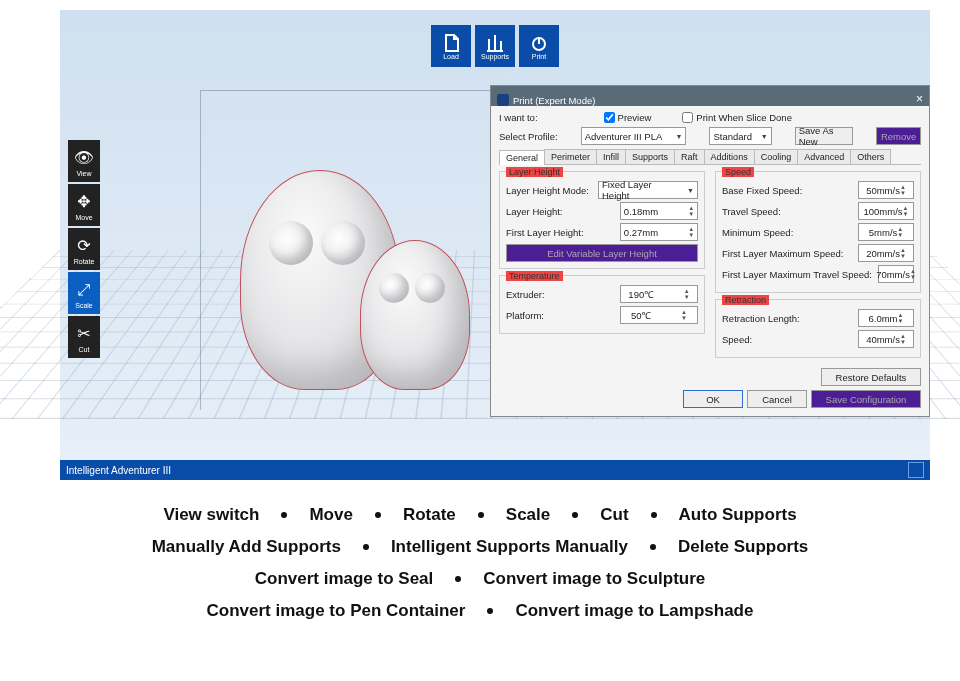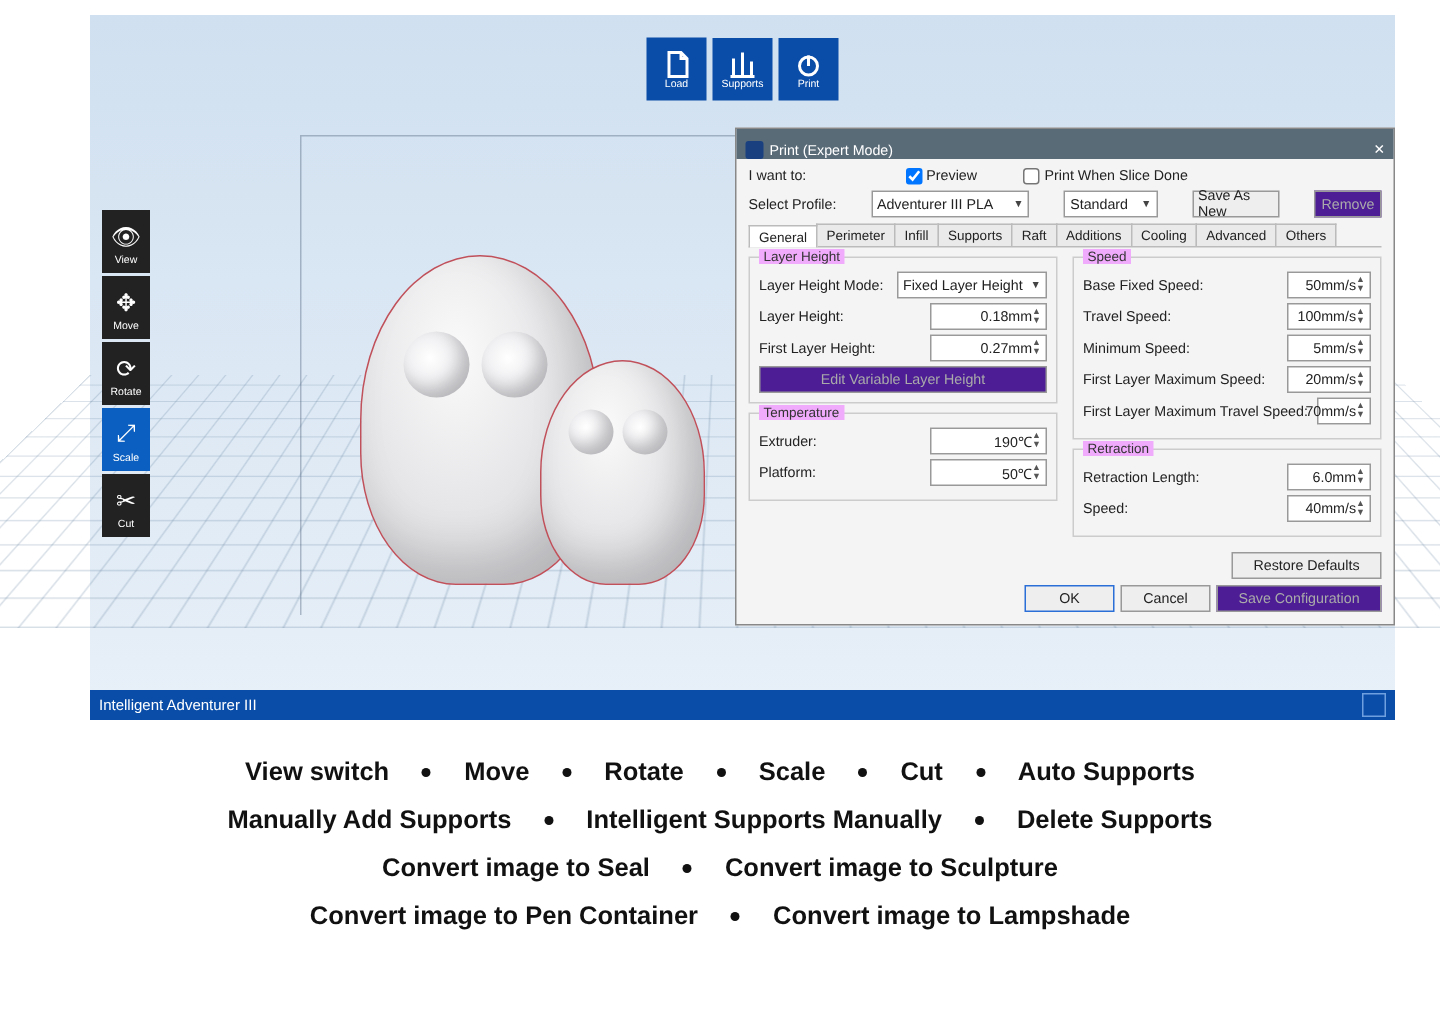--- a/index.html
+++ b/index.html
@@ -39,35 +39,35 @@
 .dlg-body { padding: 6px 8px 8px; }
 .row { display: flex; align-items: center; gap: 23px; margin-bottom: 4px; }
 .row label { white-space: nowrap; }
 .chk { display: inline-flex; align-items: center; gap: 3px; margin-right: 8px; }
 .chk input { width: 11px; height: 11px; }
 .select, .btn, .spin { height: 18px; border: 1px solid #999; background: #fff; font-size: 9.5px; padding: 0 3px; display: inline-flex; align-items: center; }
 .select { justify-content: space-between; cursor: pointer; }
 .select .arr { font-size: 7px; color: #444; }
 .btn { background: #eee; cursor: pointer; justify-content: center; }
 .btn.disabled { color: #aaa; background: #4c1d95; }
-.spin { justify-content: flex-end; }
+.spin { justify-content: center; }
 .spin .spinbtns { display: flex; flex-direction: column; font-size: 6px; line-height: 6px; color: #555; }
 
 .tabstrip { display: flex; border-bottom: 1px solid #bbb; margin-bottom: 6px; }
 .tab { padding: 2px 6px; background: #eaeaea; border: 1px solid #bbb; border-bottom: none; margin-right: -1px; cursor: pointer; font-size: 9px; }
 .tab.active { background: #fff; position: relative; top: 1px; }
 
 .two-col { display: flex; gap: 10px; }
 .col { flex: 1; }
 .fieldset { border: 1px solid #ccc; padding: 4px 6px 6px; margin-bottom: 6px; }
-.fieldset .legend { font-size: 9px; color: #333; position: relative; top: -10px; background: #f0abfc; padding: 0 3px; display: inline-block; }
+.fieldset .legend { font-size: 9px; color: #333; position: relative; top: -10px; background: #ef4444; padding: 0 3px; display: inline-block; }
 .fieldset .content { margin-top: -6px; }
 .frow { display: flex; align-items: center; justify-content: space-between; margin-bottom: 3px; gap: 4px; }
 .frow .lab { flex: 1; white-space: nowrap; }
-.frow .ctrl { width: 78px; }
+.frow .ctrl { width: 78px; gap: 30px; }
 .fullbtn { width: 100%; height: 18px; }
 
 .dlg-footer { margin-top: 4px; display: flex; justify-content: end; gap: 4px; }
 .restore-row { display: flex; justify-content: end; margin-top: 4px; }
 
 .feature-list { position: absolute; top: 505px; left: 0; right: 0; font-weight: 700; font-size: 17px; color: #111; text-align: center; }
 .feat-row { display: flex; justify-content: center; align-items: center; flex-wrap: wrap; gap: 22px; margin-bottom: 12px; }
 .dot { width: 6px; height: 6px; background: #111; border-radius: 50%; display: inline-block; }
 </style>
 </head>

